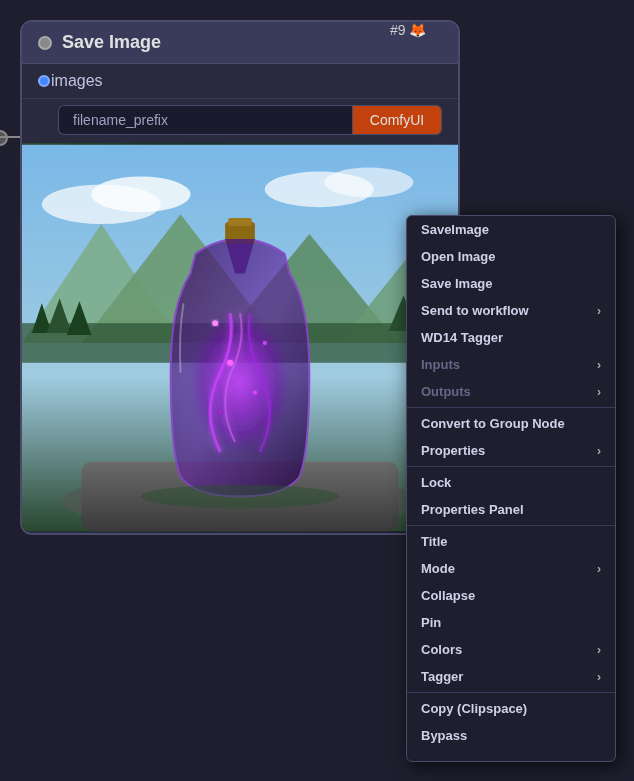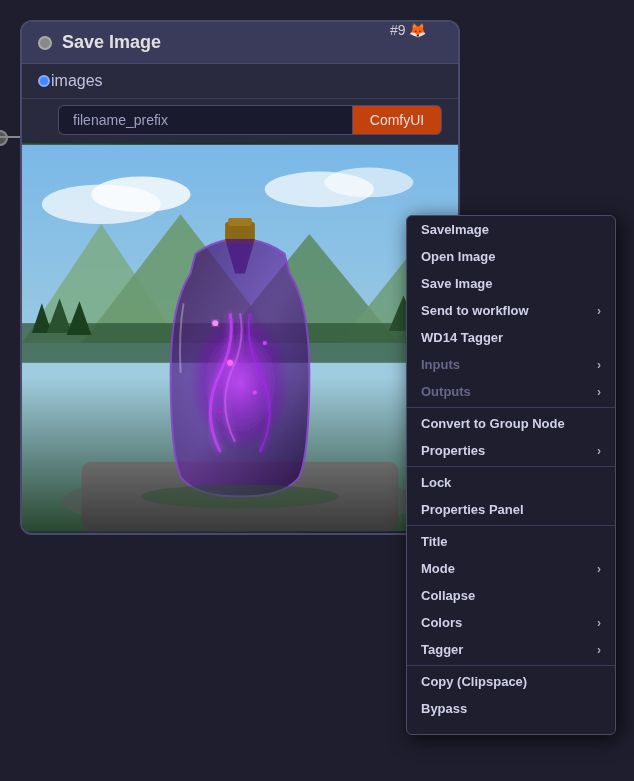--- a/index.html
+++ b/index.html
@@ -367,20 +367,23 @@
         <span>Title</span>
       </div>
       <div class="menu-item">
         <span>Mode</span>
         <span class="menu-arrow">›</span>
       </div>
       <div class="menu-item">
         <span>Collapse</span>
       </div>
       <div class="menu-item">
+        <span>Pin</span>
+      </div>
+      <div class="menu-item">
         <span>Colors</span>
         <span class="menu-arrow">›</span>
       </div>
       <div class="menu-item">
         <span>Tagger</span>
         <span class="menu-arrow">›</span>
       </div>
       <div class="menu-divider"></div>
       <div class="menu-item">
         <span>Copy (Clipspace)</span>

